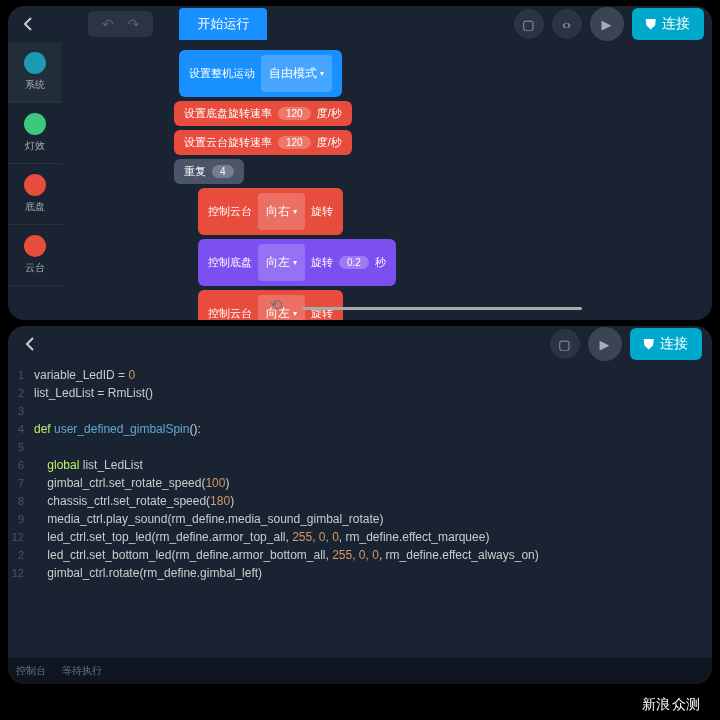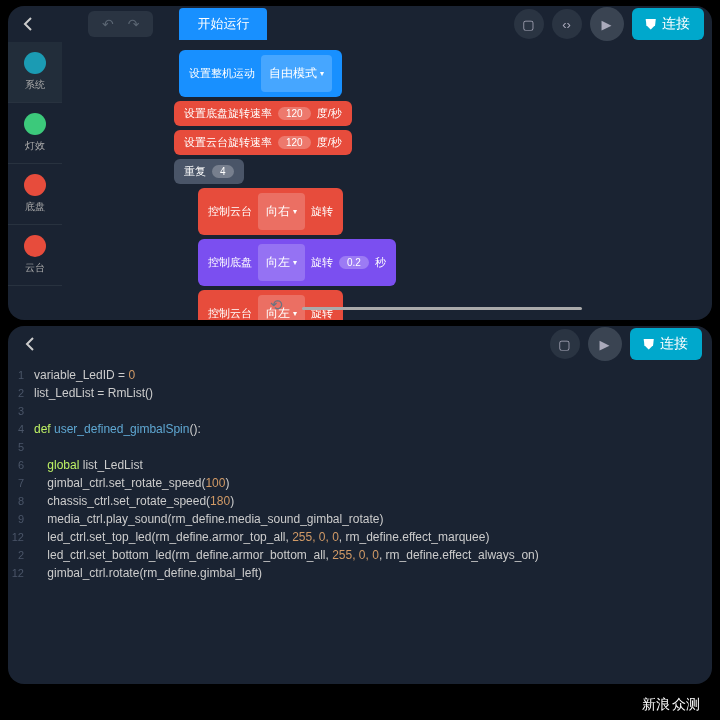--- a/index.html
+++ b/index.html
@@ -206,18 +206,22 @@
       </div>
       <div class="code-line">
         <div class="line-num">2</div>
         <div class="code-txt">    led_ctrl.set_bottom_led(rm_define.armor_bottom_all, <span class="num">255, 0, 0</span>, rm_define.effect_always_on)</div>
       </div>
       <div class="code-line">
         <div class="line-num">12</div>
         <div class="code-txt">    gimbal_ctrl.rotate(rm_define.gimbal_left)</div>
       </div>
     </div>
+  <div class="footer-bar">
+    <span>控制台</span>
+    <span>等待执行</span>
+  </div>
 </div>
 
 <div class="watermark">
   <span>新浪</span>
     <span class="wm-sub">众测</span>
 </div>
 
 </body></html>

